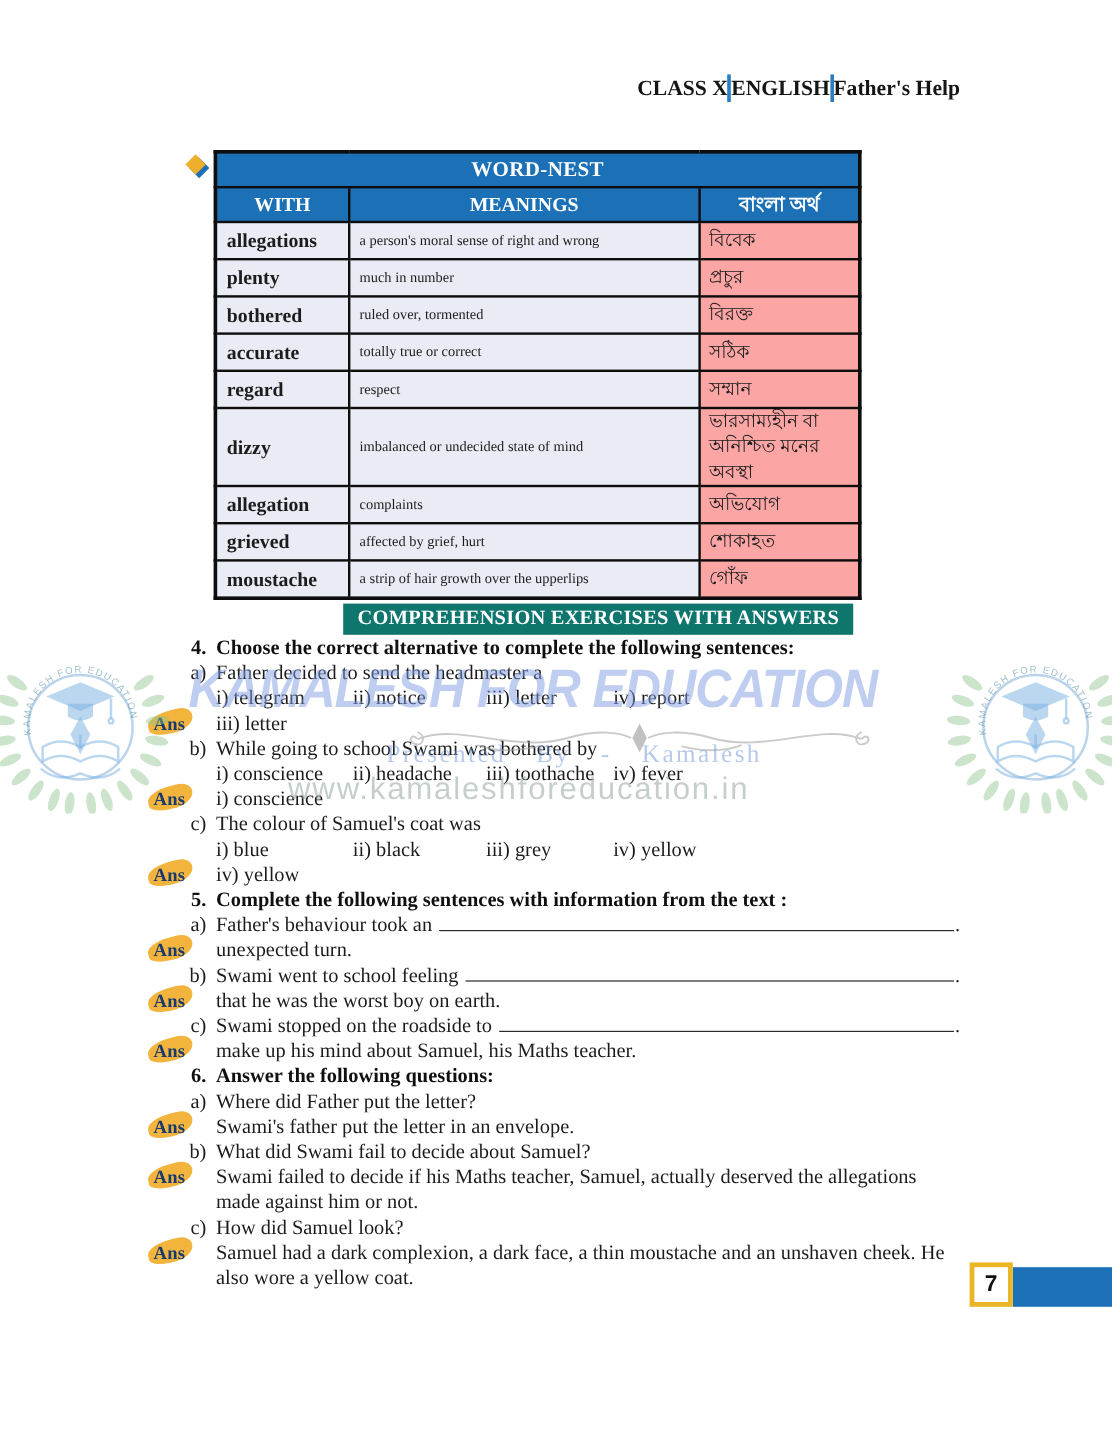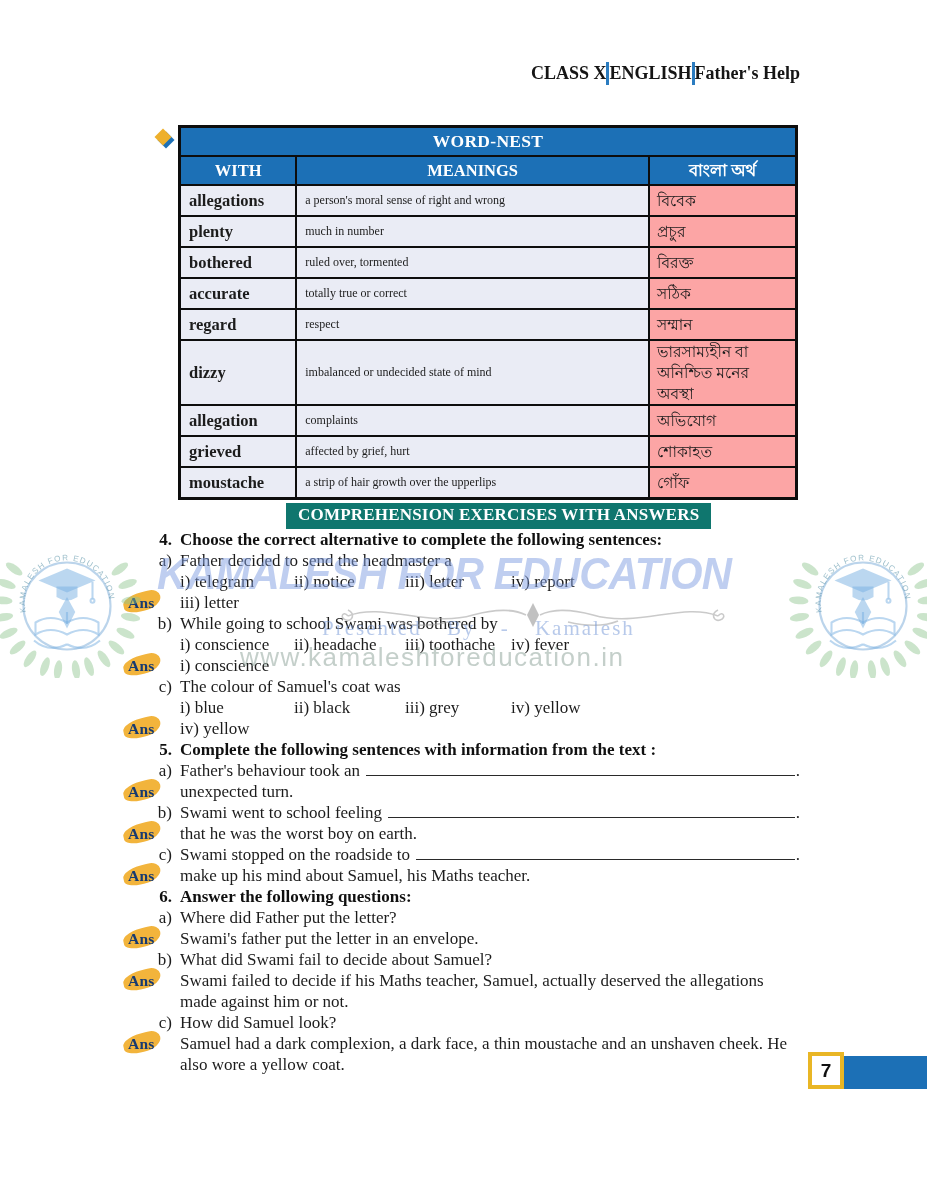--- a/index.html
+++ b/index.html
@@ -15,21 +15,21 @@
     display:flex; align-items:center; 
     font-weight:bold; font-size:18px; color:#151515;
   }
   .hdr-div { width:3px; height:23px; background:#2b7cc0; }
   
   .diamond-wrap { position:absolute; top:129px; left:155px; width:20px; height:20px; }
   .diamond-wrap .d1, .diamond-wrap .d2 { position:absolute; width:12px; height:12px; transform:rotate(45deg); }
   .diamond-wrap .d2 { left:5px; top:5px; background:#1c70b6; }
   .diamond-wrap .d1 { left:2px; top:2px; background:#eeb02c; z-index:1; }
   
-  .table-block { position:absolute; top:125px; left:178px; width:620px; }
+  .table-block { position:absolute; top:125px; left:178px; width:540px; }
   table.wordnest { border-collapse:collapse; width:100%; border:3px solid #0d0d0d; }
   table.wordnest th, table.wordnest td { border:2px solid #0d0d0d; line-height:21px; }
   th.tbl-title {
     background:#1c70b6; color:#fff; font-size:17.5px; padding:3px 4px; text-align:center; letter-spacing:.3px;
   }
   th.col-h { background:#1c70b6; color:#fff; font-size:16.5px; padding:3px 6px; text-align:center; }
   td.cell-word { width:117px; font-weight:bold; font-size:16.5px; padding:4px 8px; background:#eaecf5; }
   td.cell-meaning { width:355px; font-size:12px; padding:4px 8px; background:#eaecf5; }
   td.cell-bengali { width:148px; font-size:15.5px; padding:0 7px; background:#fca5a5; font-family:Liberation Serif, serif; }
   

